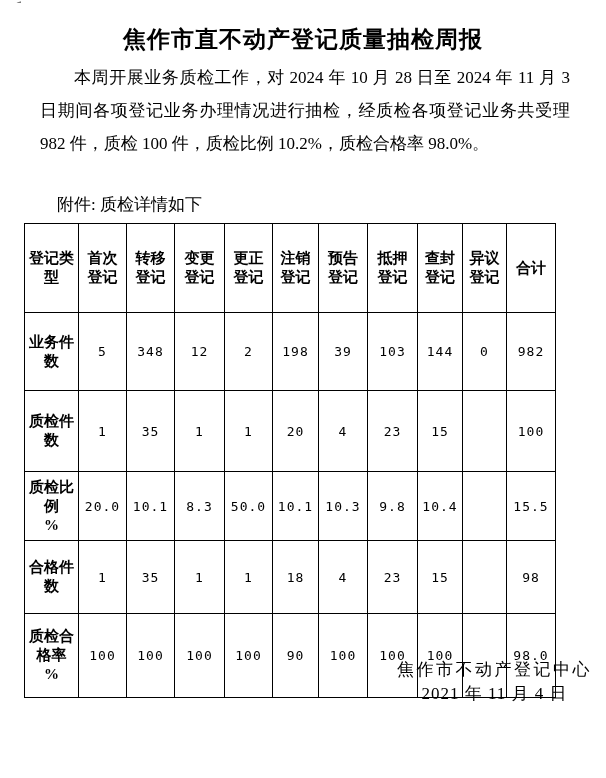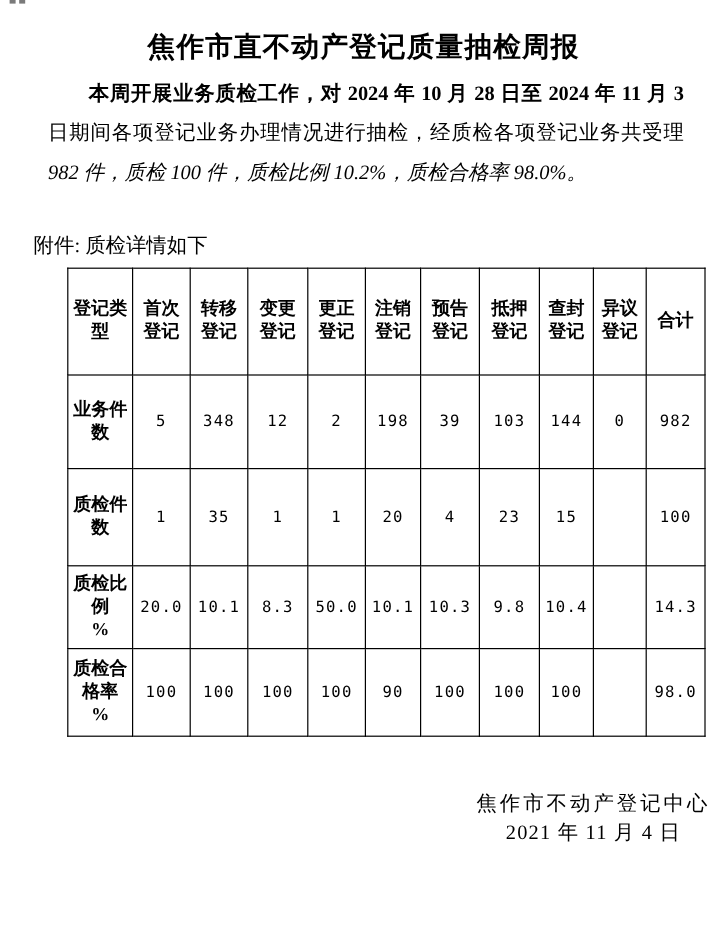--- a/index.html
+++ b/index.html
@@ -8,20 +8,21 @@
     background: #ffffff;
   }
   .page {
     position: relative;
     width: 606px;
     height: 778px;
     background: #ffffff;
     color: #000000;
     font-family: "Liberation Serif", "DejaVu Serif", serif;
     overflow: hidden;
+    border-radius: 29px;
   }
   
   .stray-marks {
     position: absolute;
     top: 0;
     left: 8px;
     width: 14px;
     height: 3px;
   }
   .stray-marks .mark {
@@ -49,35 +50,35 @@
     top: 61px;
     left: 40px;
     width: 530px;
     font-size: 17px;
     line-height: 33px;
   }
   .para-line {
     text-align: justify;
     text-align-last: justify;
   }
-  .para-line.first { text-indent: 34px; font-weight: bold; }
-  .para-line.last  { text-align-last: left; font-style: italic; }
+  .para-line.first { text-indent: 34px; }
+  .para-line.last  { text-align-last: left; }
 
   .attachment {
     position: absolute;
     top: 194px;
-    left: 28px;
+    left: 57px;
     font-size: 17px;
     line-height: 22px;
   }
 
   table.qc {
     position: absolute;
     top: 223px;
-    left: 56px;
+    left: 24px;
     width: 531px;
     border-collapse: collapse;
     table-layout: fixed;
   }
   table.qc th, table.qc td {
     border: 1px solid #000000;
     padding: 0;
     text-align: center;
     vertical-align: middle;
     overflow: hidden;
@@ -93,21 +94,21 @@
     font-family: "DejaVu Sans Mono", "Liberation Mono", monospace;
     font-size: 13px;
     font-weight: 400;
     letter-spacing: 1px;
   }
   table.qc thead tr          { height: 89px; }
   table.qc tbody tr:nth-child(1) { height: 78px; }
   table.qc tbody tr:nth-child(2) { height: 81px; }
   table.qc tbody tr:nth-child(3) { height: 69px; margin-top: 43px; }
   table.qc tbody tr:nth-child(4) { height: 73px; }
-  table.qc tbody tr:nth-child(5) { height: 84px; text-decoration: underline; }
+  table.qc tbody tr:nth-child(5) { height: 84px; }
 
   col.c0  { width: 54px; }
   col.c1  { width: 48px; }
   col.c2  { width: 48px; }
   col.c3  { width: 50px; }
   col.c4  { width: 48px; }
   col.c5  { width: 46px; }
   col.c6  { width: 49px; }
   col.c7  { width: 50px; }
   col.c8  { width: 45px; }
@@ -223,21 +224,35 @@
 %</th>
           <td class="value">20.0</td>
           <td class="value">10.1</td>
           <td class="value">8.3</td>
           <td class="value">50.0</td>
           <td class="value">10.1</td>
           <td class="value">10.3</td>
           <td class="value">9.8</td>
           <td class="value">10.4</td>
           <td class="value"></td>
-          <td class="value">14.3</td>
+          <td class="value">15.5</td>
+        </tr>
+        <tr>
+          <th>合格件
+数</th>
+          <td class="value">1</td>
+          <td class="value">35</td>
+          <td class="value">1</td>
+          <td class="value">1</td>
+          <td class="value">18</td>
+          <td class="value">4</td>
+          <td class="value">23</td>
+          <td class="value">15</td>
+          <td class="value"></td>
+          <td class="value">98</td>
         </tr>
         <tr>
           <th>质检合
 格率
 %</th>
           <td class="value">100</td>
           <td class="value">100</td>
           <td class="value">100</td>
           <td class="value">100</td>
           <td class="value">90</td>

